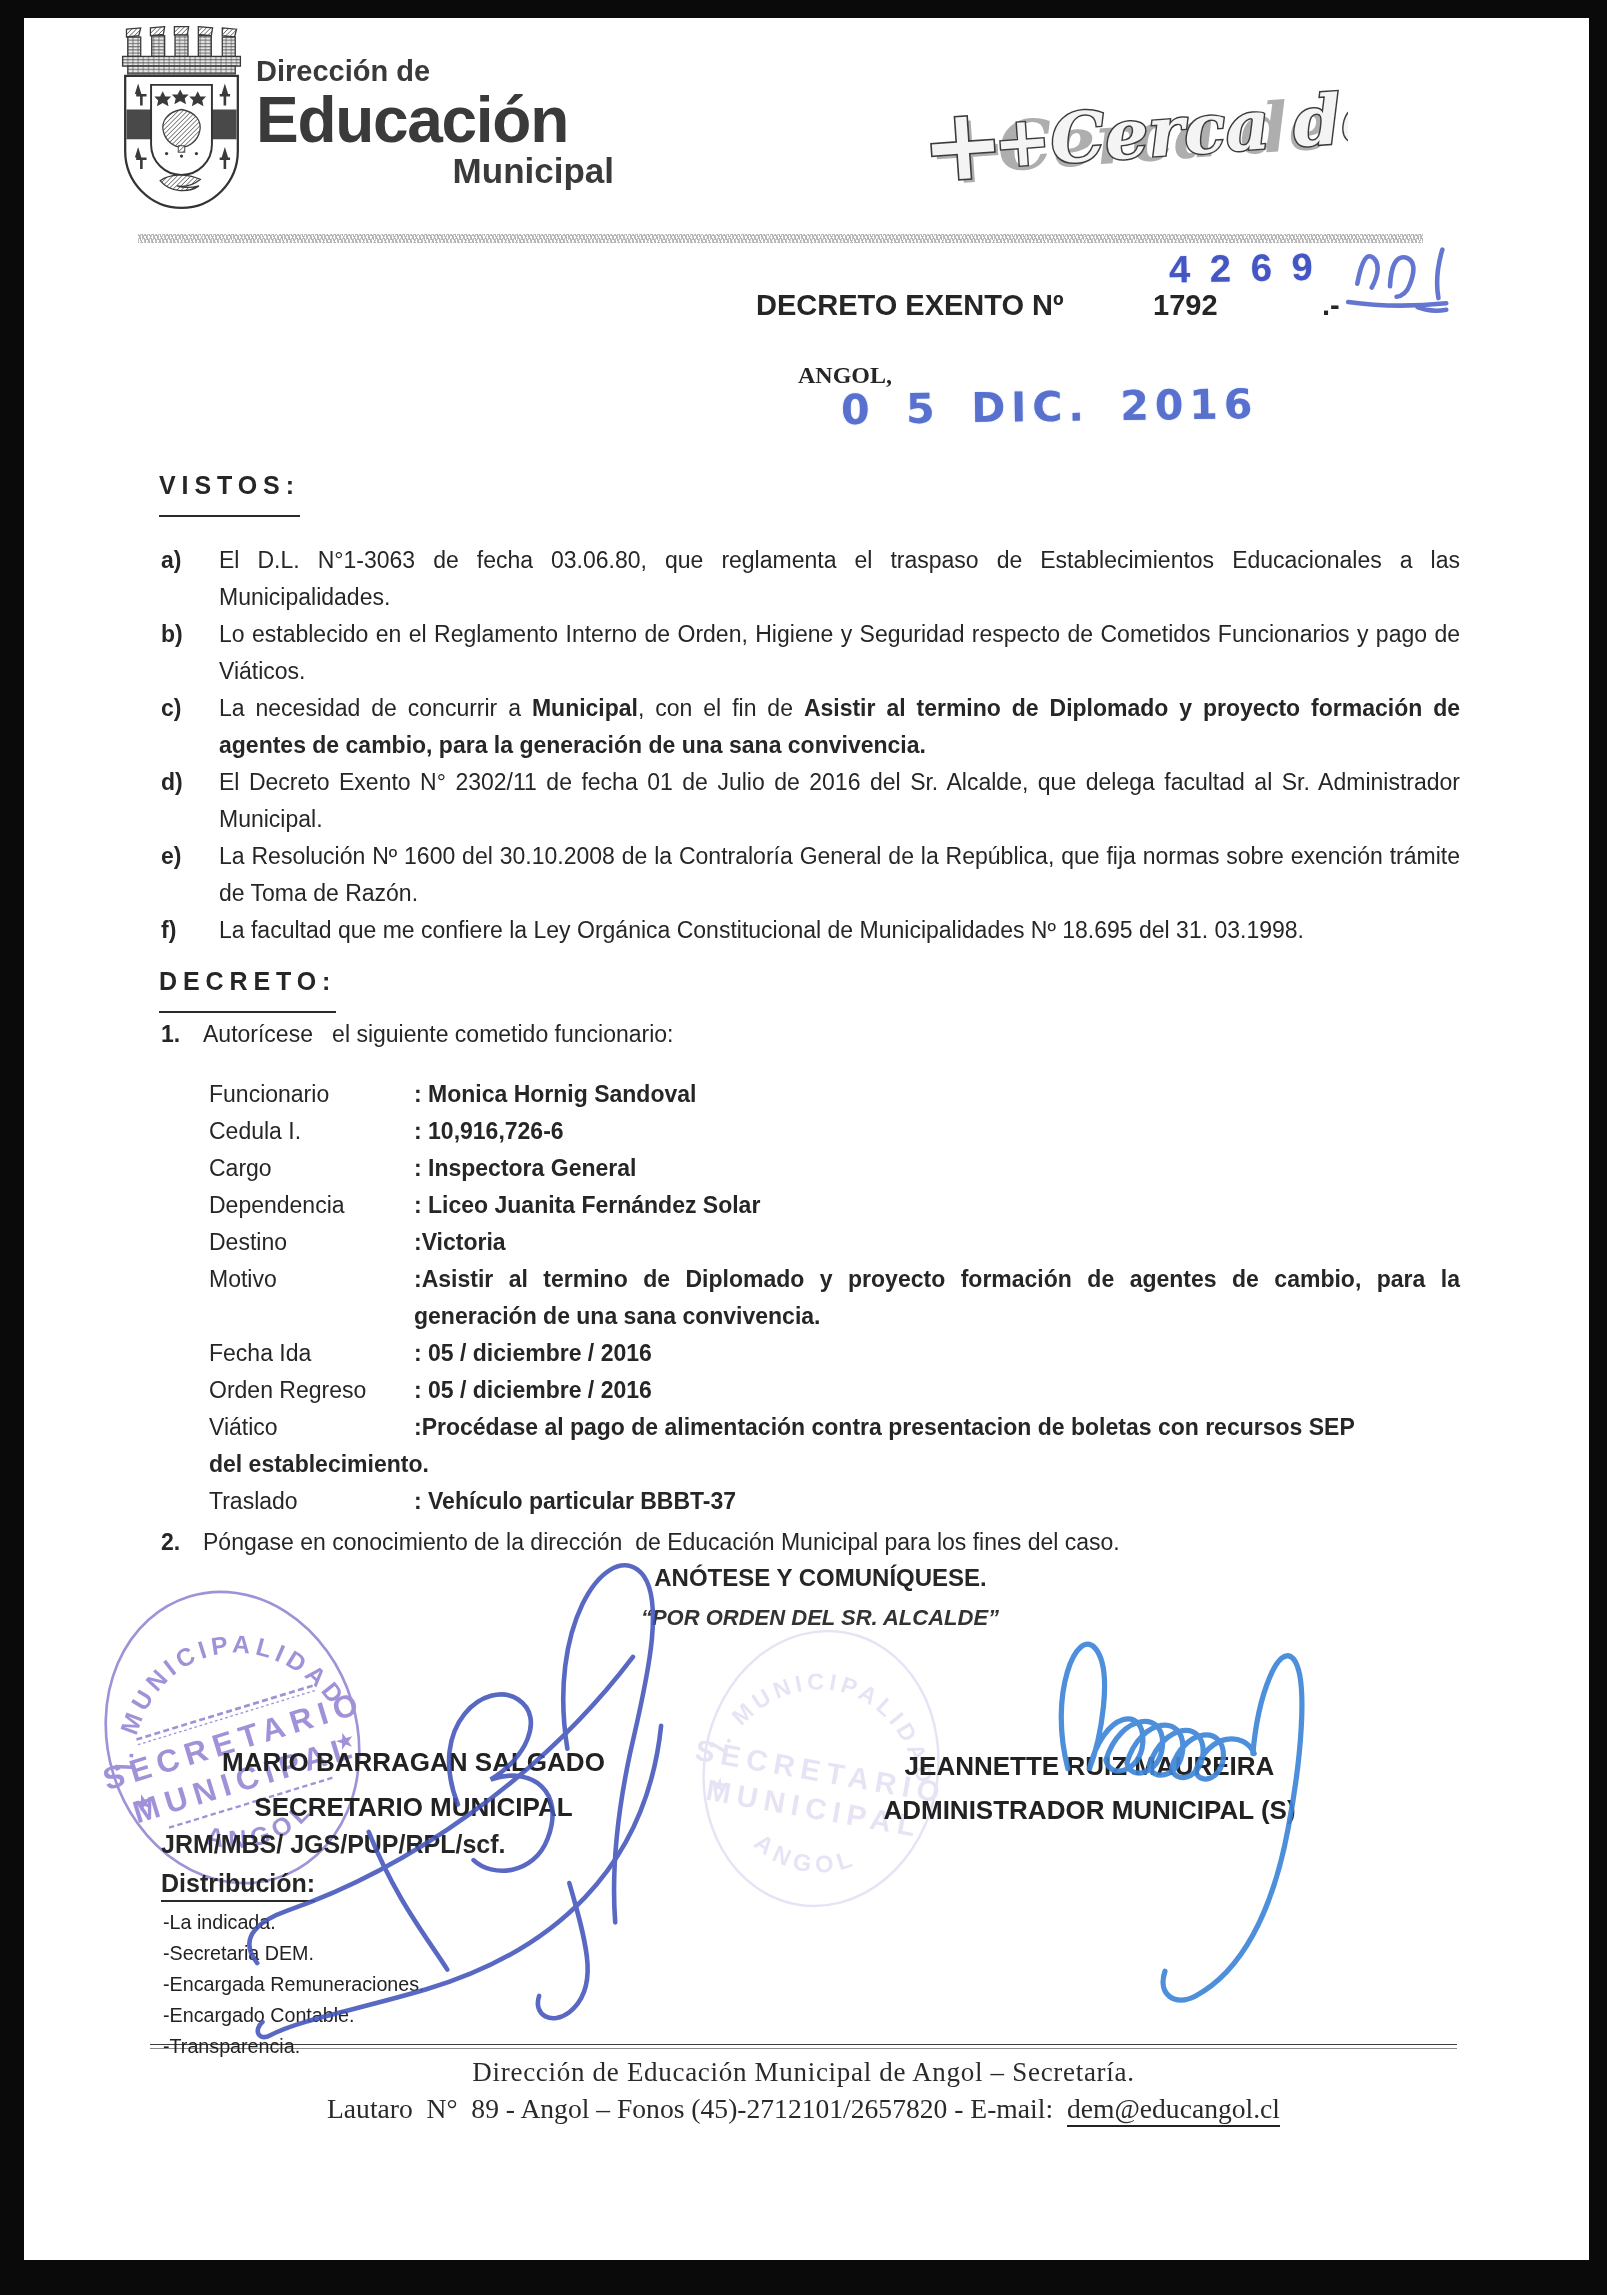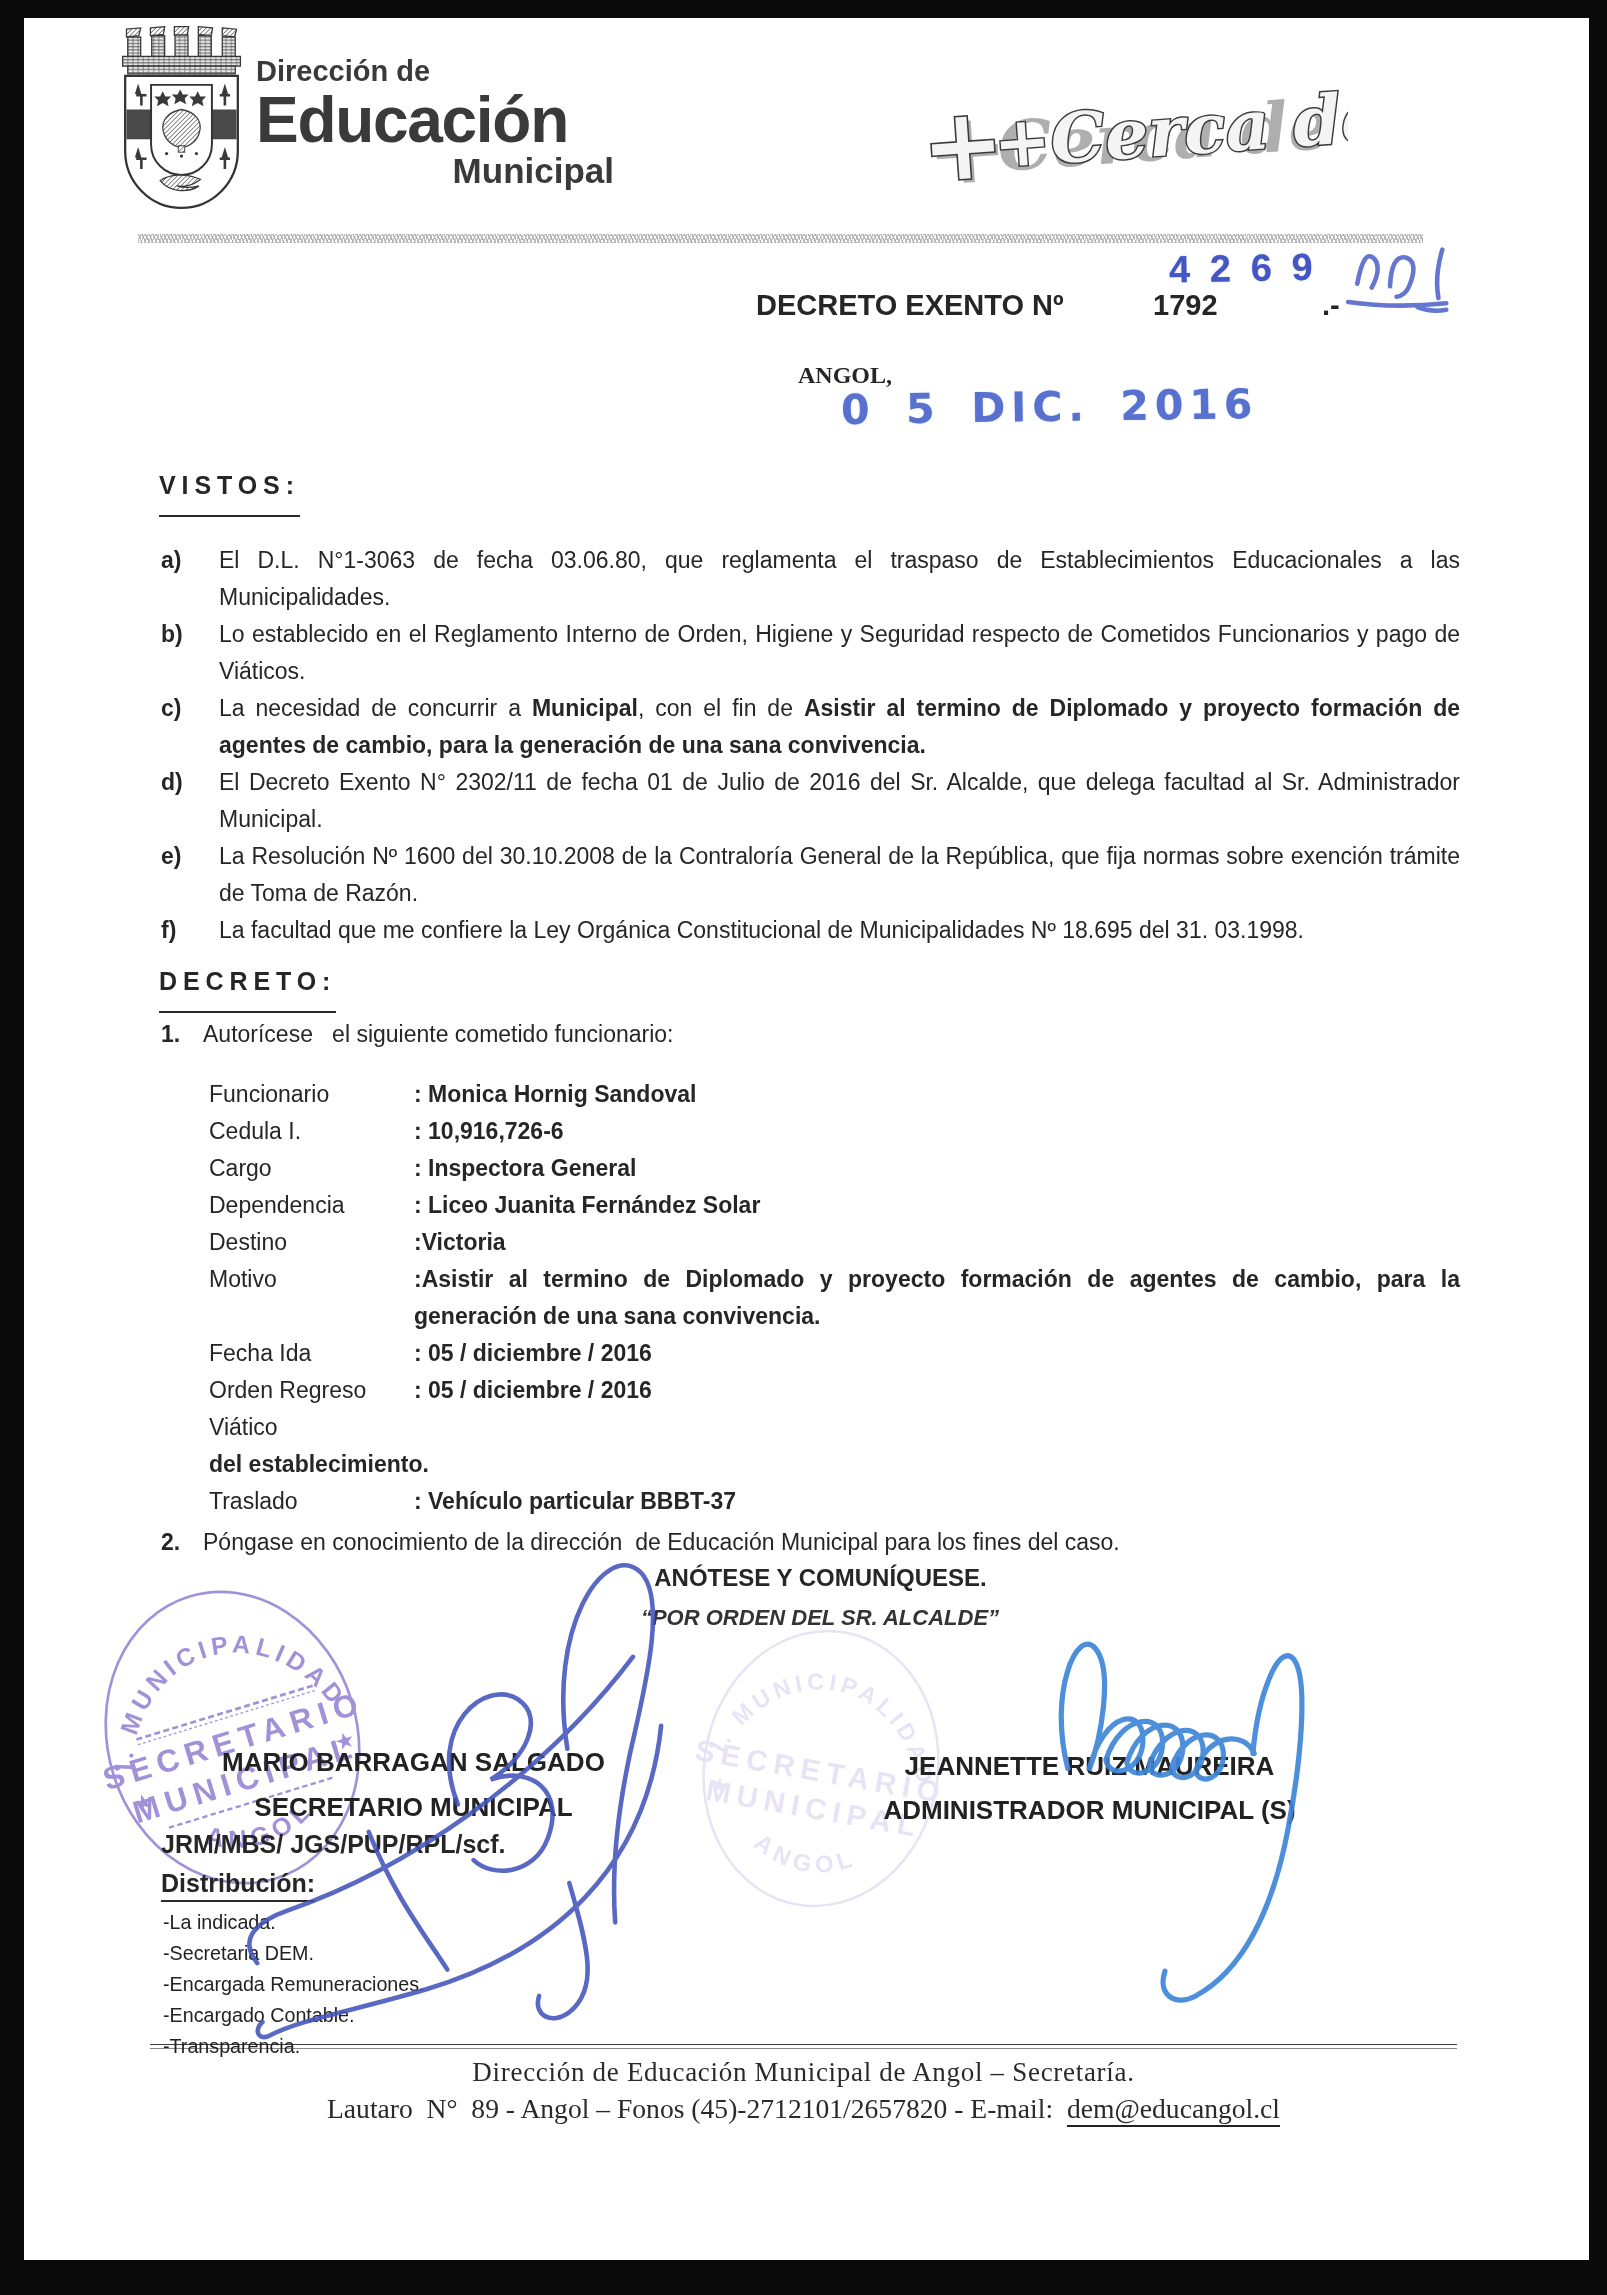--- a/index.html
+++ b/index.html
@@ -262,20 +262,21 @@
       <div class="f-row">
         <span class="f-label">Fecha Ida</span>
         <p class="f-value">: 05 / diciembre / 2016</p>
       </div>
       <div class="f-row">
         <span class="f-label">Orden Regreso</span>
         <p class="f-value">: 05 / diciembre / 2016</p>
       </div>
       <div class="f-row">
         <span class="f-label">Viático</span>
+        <p class="f-value">:Procédase al pago de  alimentación contra presentacion de boletas con recursos SEP</p>
       </div>
       <div class="f-overflow">del establecimiento.</div>
       <div class="f-row">
         <span class="f-label">Traslado</span>
         <p class="f-value">: Vehículo particular BBBT-37</p>
       </div>
     </div>
 
   <div class="abs num-item" style="left:161px;top:1524px;width:1299px;">
     <span class="num-label">2.</span>

